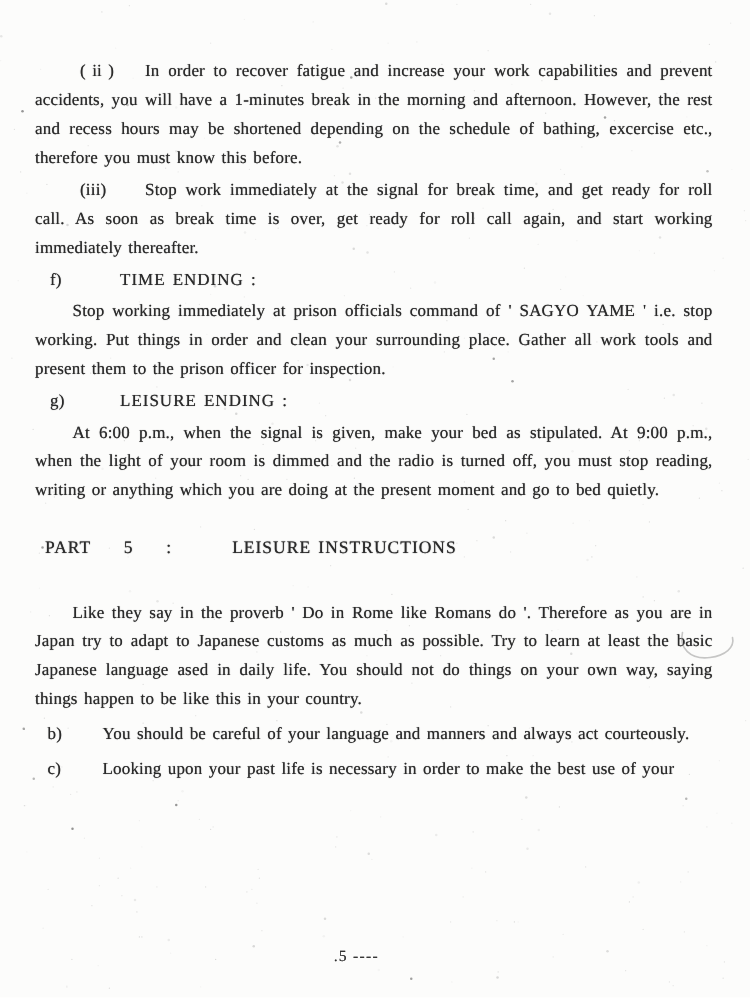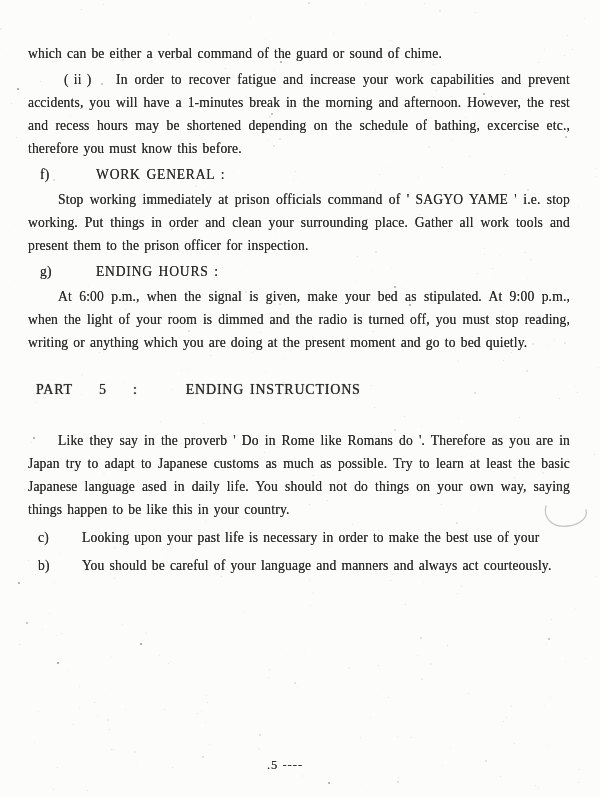--- a/index.html
+++ b/index.html
@@ -82,43 +82,43 @@
     border-radius: 50%;
     pointer-events: none;
   }
 </style>
 </head>
 <body>
 
 <div class="scan-page">
 
   <div class="text-flow" id="text-flow">
-    <p class="plain"><span class="txt">which can be either a verbal command of the guard or sound of chime.</span></p>
 
     <p class="item-num"><span class="lbl">( ii )</span><span class="txt">In order to recover fatigue and increase your work capabilities and prevent accidents, you will have a 1-minutes break in the morning and afternoon. However, the rest and recess hours may be shortened depending on the schedule of bathing, excercise etc., therefore you must know this before.</span></p>
 
-
-    <p class="item-head"><span class="lbl">f)</span><span class="txt">WORK GENERAL :</span></p>
+    <p class="item-num"><span class="lbl">(iii)</span><span class="txt">Stop work immediately at the signal for break time, and get ready for roll call. As soon as break time is over, get ready for roll call again, and start working immediately thereafter.</span></p>
+
+    <p class="item-head"><span class="lbl">f)</span><span class="txt">TIME ENDING :</span></p>
 
     <p class="indent"><span class="txt">Stop working immediately at prison officials command of ' SAGYO YAME ' i.e. stop working. Put things in order and clean your surrounding place. Gather all work tools and present them to the prison officer for inspection.</span></p>
 
-    <p class="item-head"><span class="lbl">g)</span><span class="txt">ENDING HOURS :</span></p>
+    <p class="item-head"><span class="lbl">g)</span><span class="txt">LEISURE ENDING :</span></p>
 
 
 
     <p class="indent"><span class="txt">At 6:00 p.m., when the signal is given, make your bed as stipulated. At 9:00 p.m., when the light of your room is dimmed and the radio is turned off, you must stop reading, writing or anything which you are doing at the present moment and go to bed quietly.</span></p>
 
-    <p class="part"><span class="lbl">PART 5 :</span><span class="txt">ENDING INSTRUCTIONS</span></p>
+    <p class="part"><span class="lbl">PART 5 :</span><span class="txt">LEISURE INSTRUCTIONS</span></p>
 
     <p class="indent"><span class="txt">Like they say in the proverb ' Do in Rome like Romans do '. Therefore as you are in Japan try to adapt to Japanese customs as much as possible. Try to learn at least the basic Japanese language ased in daily life. You should not do things on your own way, saying things happen to be like this in your country.</span></p>
 
 
+    <p class="item-abc"><span class="lbl">b)</span><span class="txt">You should be careful of your language and manners and always act courteously.</span></p>
+
     <p class="item-abc"><span class="lbl">c)</span><span class="txt">Looking upon your past life is necessary in order to make the best use of your</span></p>
-
-    <p class="item-abc"><span class="lbl">b)</span><span class="txt">You should be careful of your language and manners and always act courteously.</span></p>
   </div>
 
   <svg class="pen-squiggle" width="60" height="42" viewBox="0 0 60 42">
     <path d="M6 8 C 3 20, 12 30, 28 28 C 40 26.5, 48 20, 46 12" stroke="#9a9a9a" stroke-width="1.3" fill="none" stroke-linecap="round"></path>
   </svg>
 
   <div class="page-number">.5 ----</div>
 
   <div id="noise-layer">
       <span class="noise-dot" style="left: 268.078px; top: 676.858px; width: 1px; height: 1px; background: rgb(85, 85, 85); opacity: 0.16;"></span>

